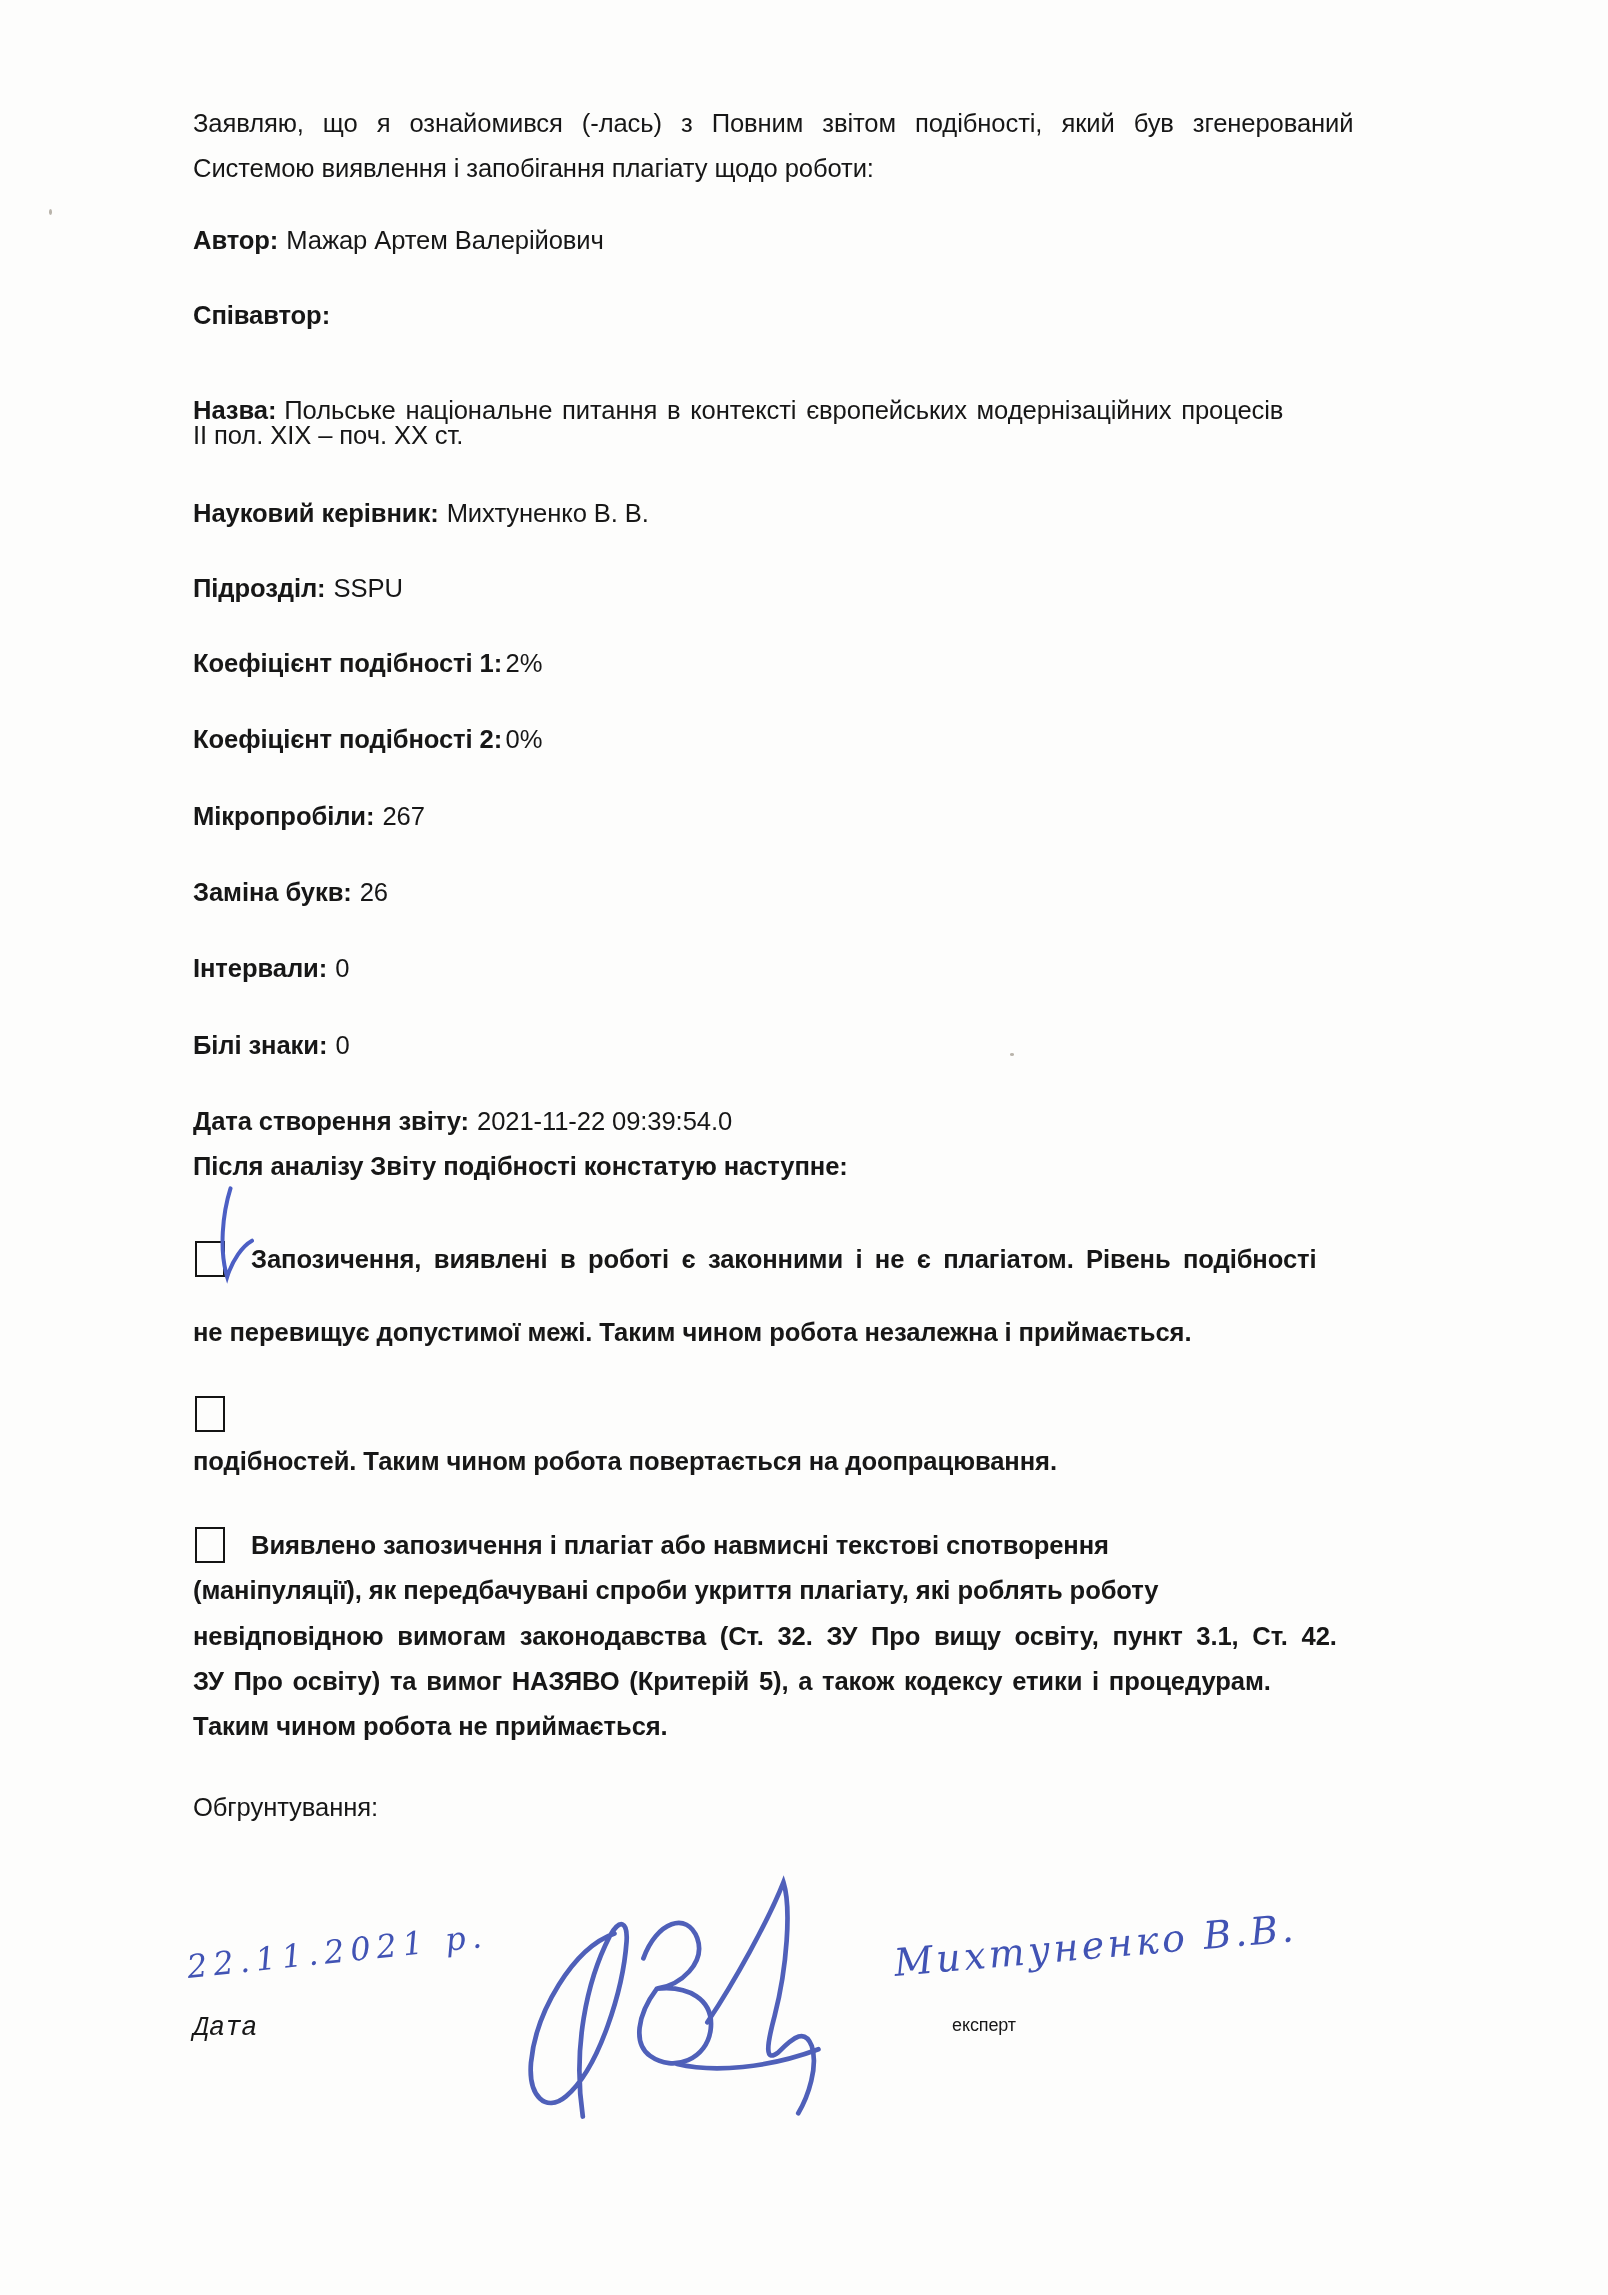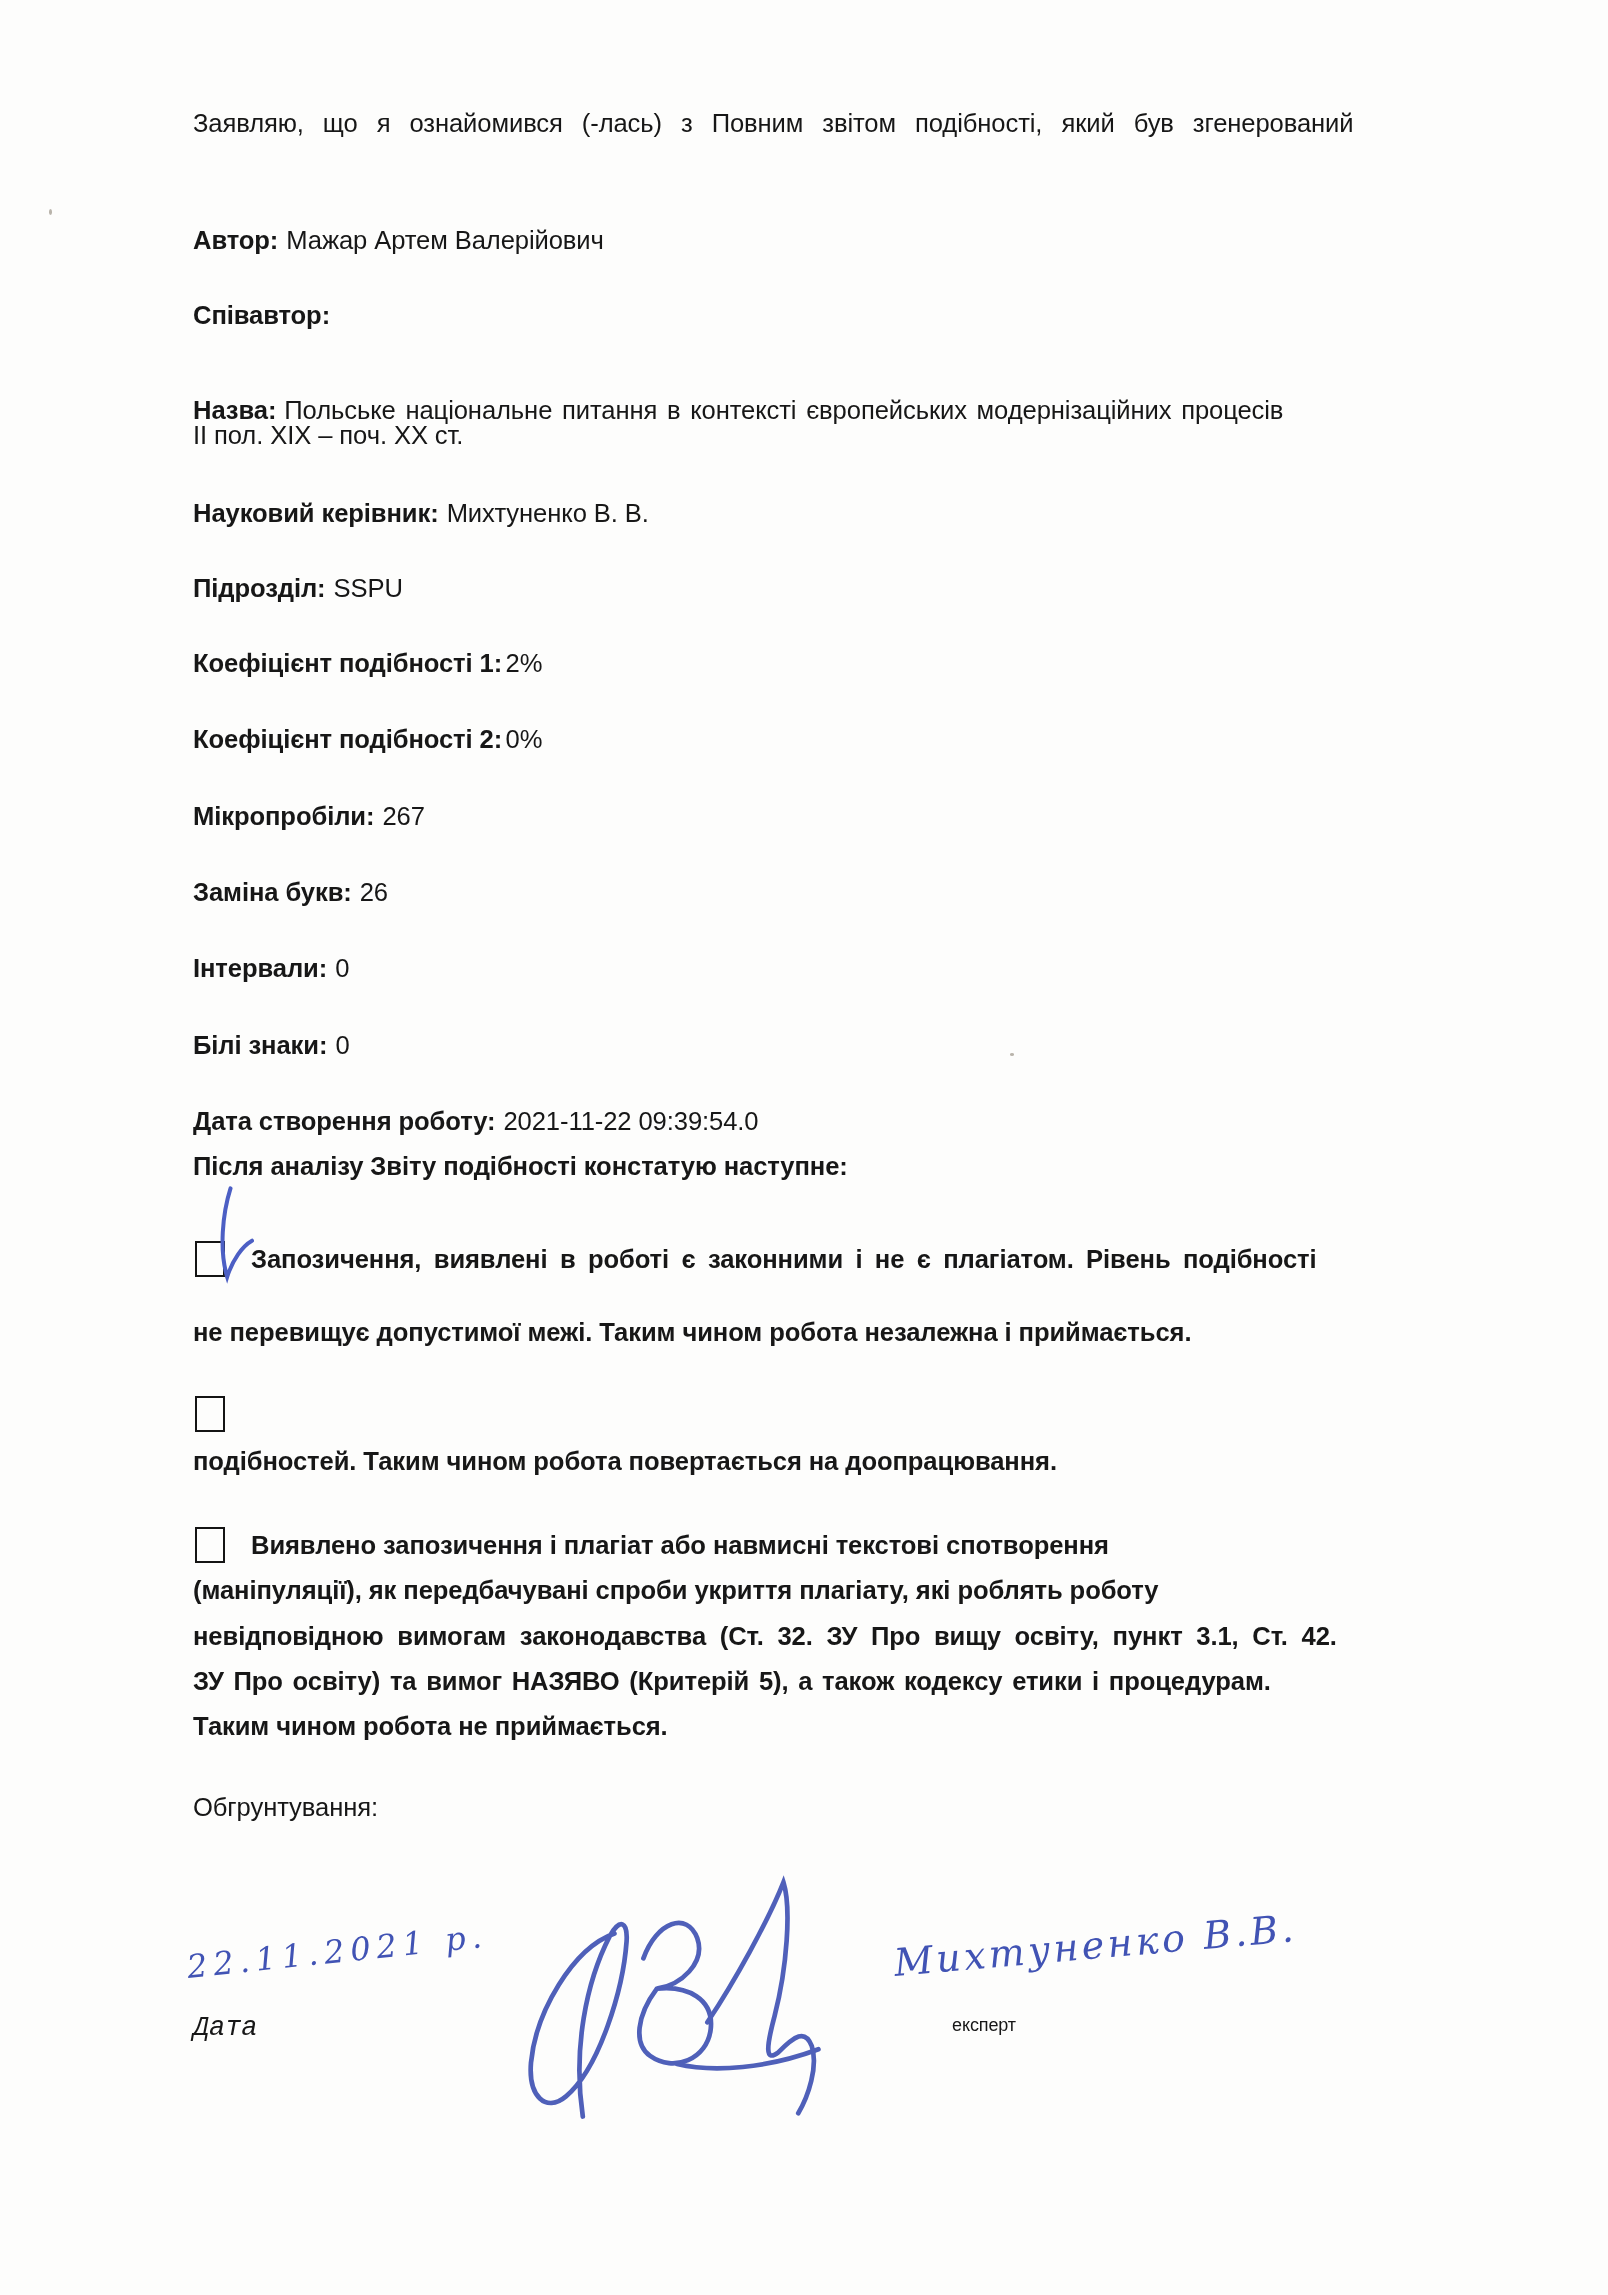--- a/index.html
+++ b/index.html
@@ -31,20 +31,21 @@
   .sig-label-expert{font-size:18px;}
   .speck{position:absolute;background:#b9b4ab;border-radius:50%;}
 </style>
 </head>
 <body>
 
 <div class="page">
 
 
   <div class="line justify1" style="top:109px;left:193px;">Заявляю, що я ознайомився (-лась) з Повним звітом подібності, який був згенерований</div>
+  <div class="line" style="top:154px;left:193px;">Системою виявлення і запобігання плагіату щодо роботи:</div>
 
   <div class="line" style="top:226px;left:193px;">
     <span class="b">Автор:</span><span class="val">Мажар Артем Валерійович</span>
   </div>
 
   <div class="line" style="top:301px;left:193px;">
     <span class="b">Співавтор:</span><span class="val"></span>
   </div>
 
   <div class="line ws4" style="top:396px;left:193px;">
@@ -78,21 +79,21 @@
 
   <div class="line" style="top:954px;left:193px;">
     <span class="b">Інтервали:</span><span class="val">0</span>
   </div>
 
   <div class="line" style="top:1031px;left:193px;">
     <span class="b">Білі знаки:</span><span class="val">0</span>
   </div>
 
   <div class="line" style="top:1107px;left:193px;">
-    <span class="b">Дата створення роботу:</span><span class="val">2021-11-22 09:39:54.0</span>
+    <span class="b">Дата створення звіту:</span><span class="val">2021-11-22 09:39:54.0</span>
   </div>
 
   <div class="line b" style="top:1152px;left:193px;">Після аналізу Звіту подібності констатую наступне:</div>
 
   <span class="cb" style="top:1241px;left:195px;"></span>
   <svg class="sig-svg" style="top:1183px;left:186px;" width="85" height="102" viewBox="0 0 126 152">
     <path d="M 66 8 C 54 46 49 100 61 140 C 69 114 84 94 98 86" fill="none" stroke="#4c5fc4" stroke-width="6" stroke-linecap="round"></path>
   </svg>
   <div class="line opt-line ws8" style="top:1245px;left:251px;">Запозичення, виявлені в роботі є законними і не є плагіатом. Рівень подібності</div>
   <div class="line opt-line" style="top:1318px;left:193px;">не перевищує допустимої межі. Таким чином робота незалежна і приймається.</div>

